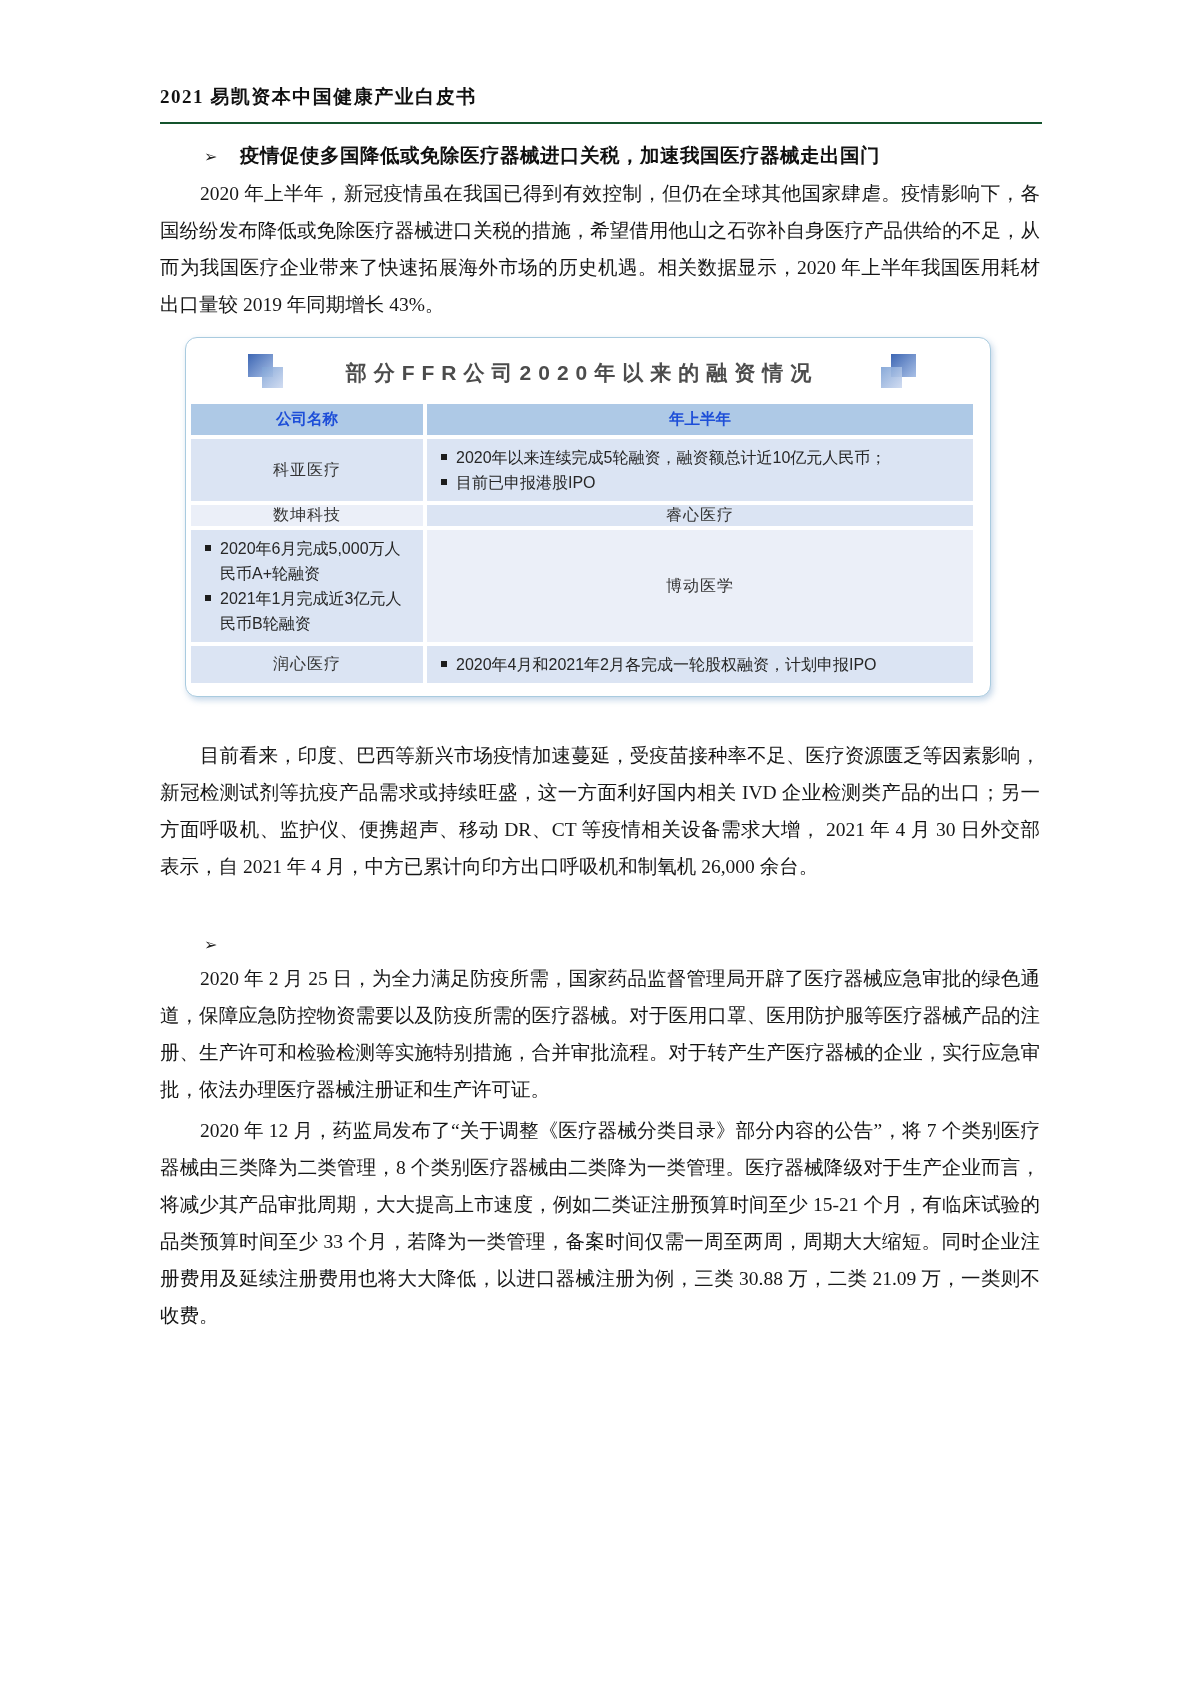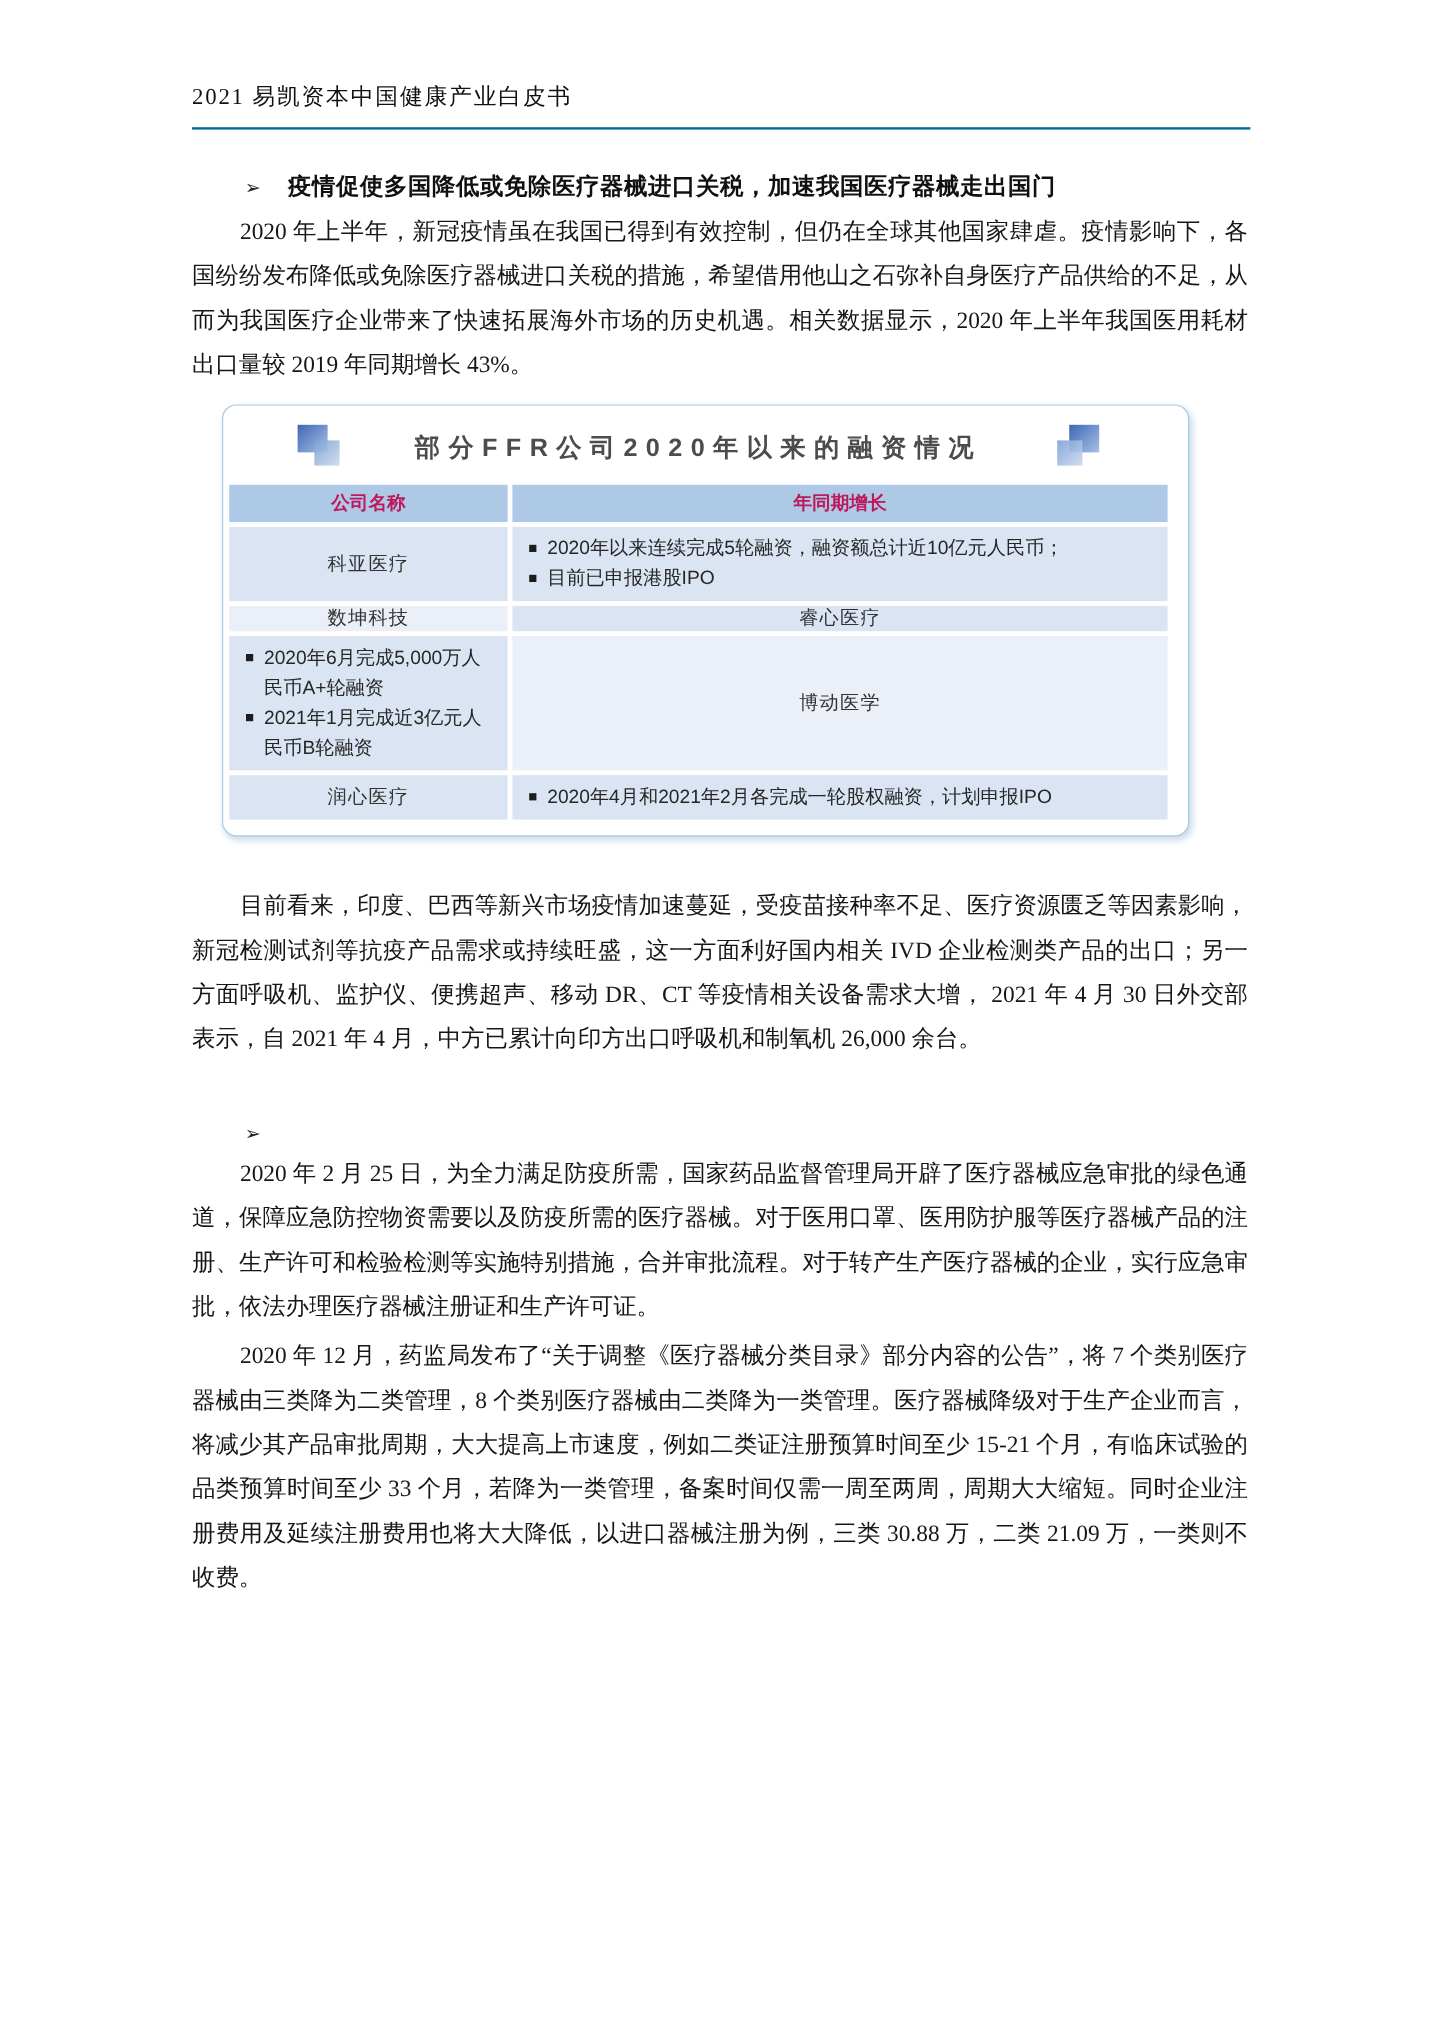--- a/index.html
+++ b/index.html
@@ -6,25 +6,25 @@
   .page {
     position:relative;
     width:1200px; height:1698px;
     background:#ffffff;
     overflow:hidden;
     font-family:"Liberation Serif", serif;
     color:#141414;
   }
   .doc-header {
     position:absolute;
-    left:160px; right:158px; top:68px;
+    left:160px; right:158px; top:84px;
     padding-bottom:12px;
-    border-bottom:2px solid #0369a1;
+    border-bottom:2px solid #14532d;
     font-size:19px;
-    font-weight:normal;
+    font-weight:bold;
     letter-spacing:1.5px;
     color:#111111;
   }
   .content {
     position:absolute;
     left:160px; top:126px;
     width:880px;
   }
   .bullet-heading {
     display:flex;
@@ -91,21 +91,21 @@
   .deco-right .sq-small { right:14px; top:13px; }
   .fin-table {
     display:grid;
     grid-template-columns:232px 1fr;
     gap:4px;
     background:#ffffff;
     font-family:"Liberation Sans", sans-serif;
   }
   .th {
     background:#aec9e6;
-    color:#be185d;
+    color:#1d4ed8;
     font-weight:bold;
     font-size:15.5px;
     height:31px;
     display:flex; align-items:center; justify-content:center;
   }
   .td-company {
     display:flex; align-items:center; justify-content:center;
     font-size:16px;
     color:#333333;
     letter-spacing:1px;
@@ -158,21 +158,21 @@
         <span class="card-title">部分FFR公司2020年以来的融资情况</span>
         <span class="deco deco-right">
           <span class="sq-big"></span>
           <span class="sq-small"></span>
         </span>
       </div>
 
       <div class="fin-table">
 
         <div class="th">公司名称</div>
-        <div class="th">年同期增长</div>
+        <div class="th">年上半年</div>
 
         <div class="td-company bg-odd">科亚医疗</div>
         <div class="td-items bg-odd">
           <ul>
             <li>2020年以来连续完成5轮融资，融资额总计近10亿元人民币；</li>
             <li>目前已申报港股IPO</li>
           </ul>
         </div>
 
         <div class="td-company bg-even">数坤科技</div>

